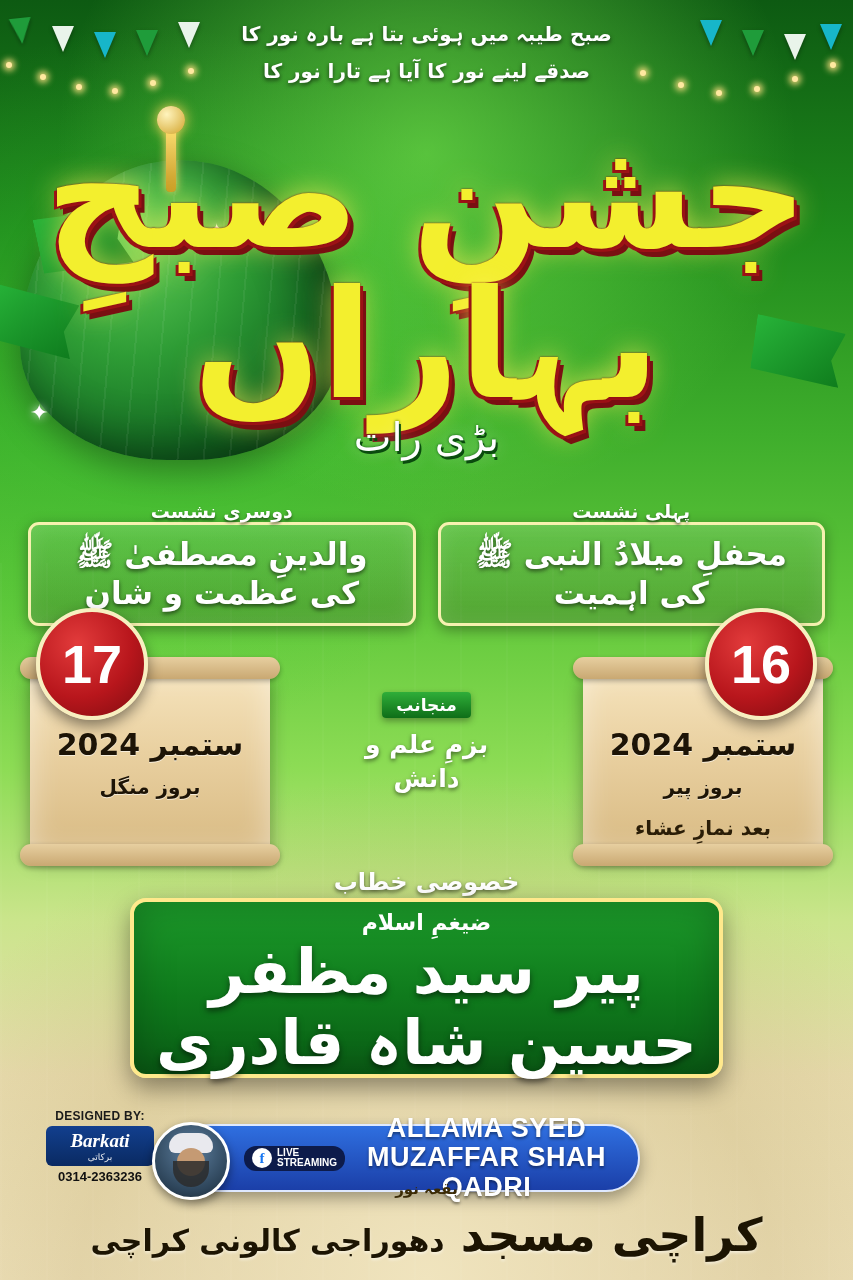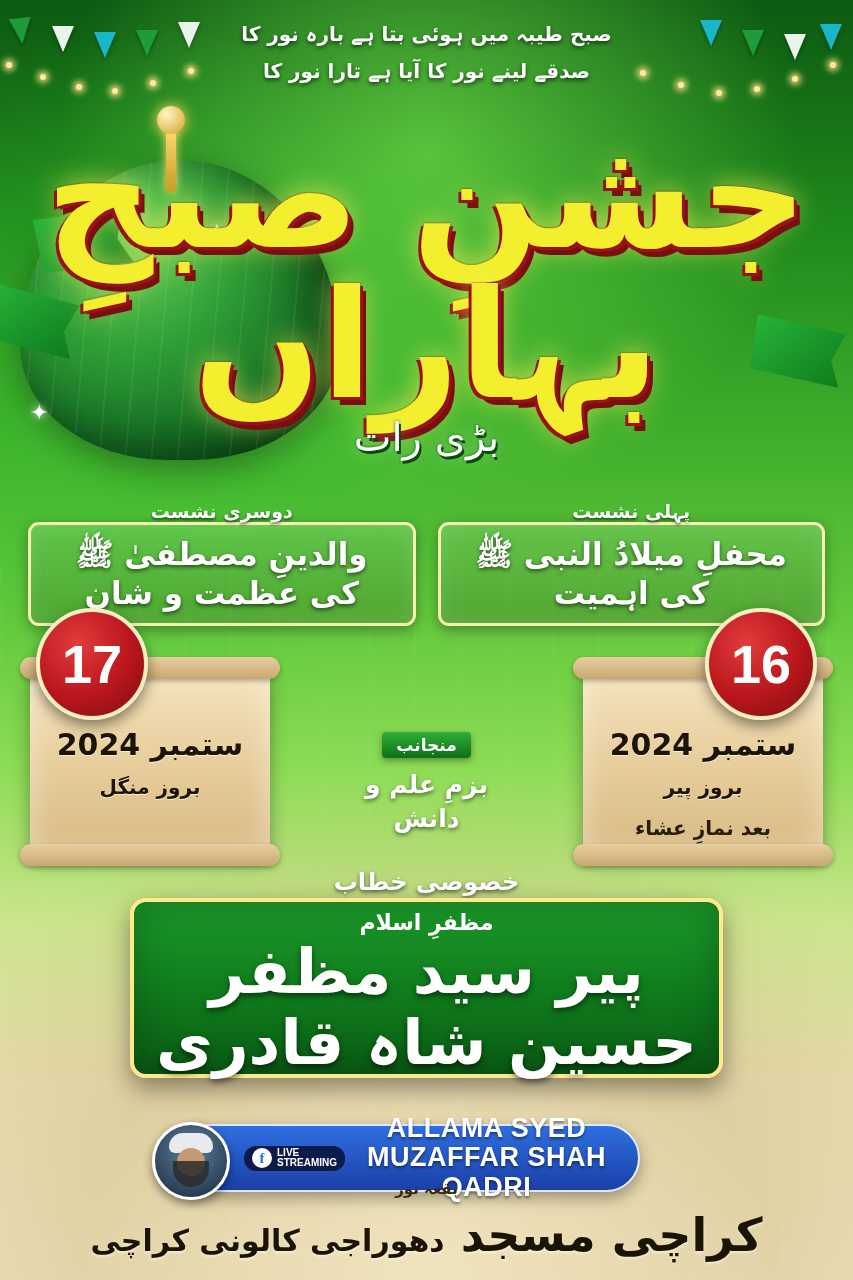--- a/index.html
+++ b/index.html
@@ -128,21 +128,21 @@
   .scroll-text{
     position:absolute;left:8px;right:8px;top:56px;direction:rtl;text-align:center;
     color:#1d1406;font-family:"DejaVu Sans", sans-serif;font-weight:700;
     font-size:30px;line-height:1.3;text-shadow:0 1px 0 rgba(255,255,255,.6);
   }
   .scroll-sub{
     position:absolute;left:8px;right:8px;bottom:14px;direction:rtl;text-align:center;
     color:#2a1d07;font-family:"DejaVu Sans", sans-serif;font-weight:700;font-size:20px;
   }
   .center-note{
-    position:absolute;left:50%;transform:translateX(-50%);top:62px;width:170px;text-align:center;direction:rtl;margin-top:40px;
+    position:absolute;left:50%;transform:translateX(-50%);top:62px;width:170px;text-align:center;direction:rtl;
   }
   .ribbon{
     display:inline-block;background:linear-gradient(180deg,#2fae39,#0f6e18);
     color:#fff;font-family:"DejaVu Sans", sans-serif;font-weight:700;font-size:17px;
     padding:3px 14px;border-radius:4px;box-shadow:0 3px 7px rgba(0,0,0,.35);
   }
   .center-note-text{
     margin-top:10px;direction:rtl;color:#ffffff;font-family:"DejaVu Sans", sans-serif;
     font-weight:700;font-size:25px;line-height:1.35;text-shadow:0 2px 4px rgba(0,0,0,.55);
   }
@@ -304,24 +304,32 @@
     <div class="badge badge-left">17</div>
 
     <div class="center-note">
       <span class="ribbon">منجانب</span>
       <div class="center-note-text">بزمِ علم و دانش</div>
     </div>
   </div>
 
   <div class="speaker-kicker">خصوصی خطاب</div>
   <div class="speaker-panel">
-    <div class="speaker-small">مظفرِ اسلام</div>
+    <div class="speaker-small">ضیغمِ اسلام</div>
     <div class="speaker-name">پیر سید مظفر حسین شاہ قادری</div>
   </div>
 
+  <div class="designer">
+    <div class="designer-label">DESIGNED BY:</div>
+    <div class="designer-logo">
+      <div class="brand">Barkati</div>
+      <div class="sub">برکاتی</div>
+    </div>
+    <div class="designer-phone">0314-2363236</div>
+  </div>
 
   <div class="livebar">
     <div class="live-avatar">
       <div class="turban"></div>
         <div class="face"></div>
         <div class="beard"></div>
     </div>
     <div class="fb-badge">
       <div class="fb-circle">f</div>
       <div class="fb-text">

